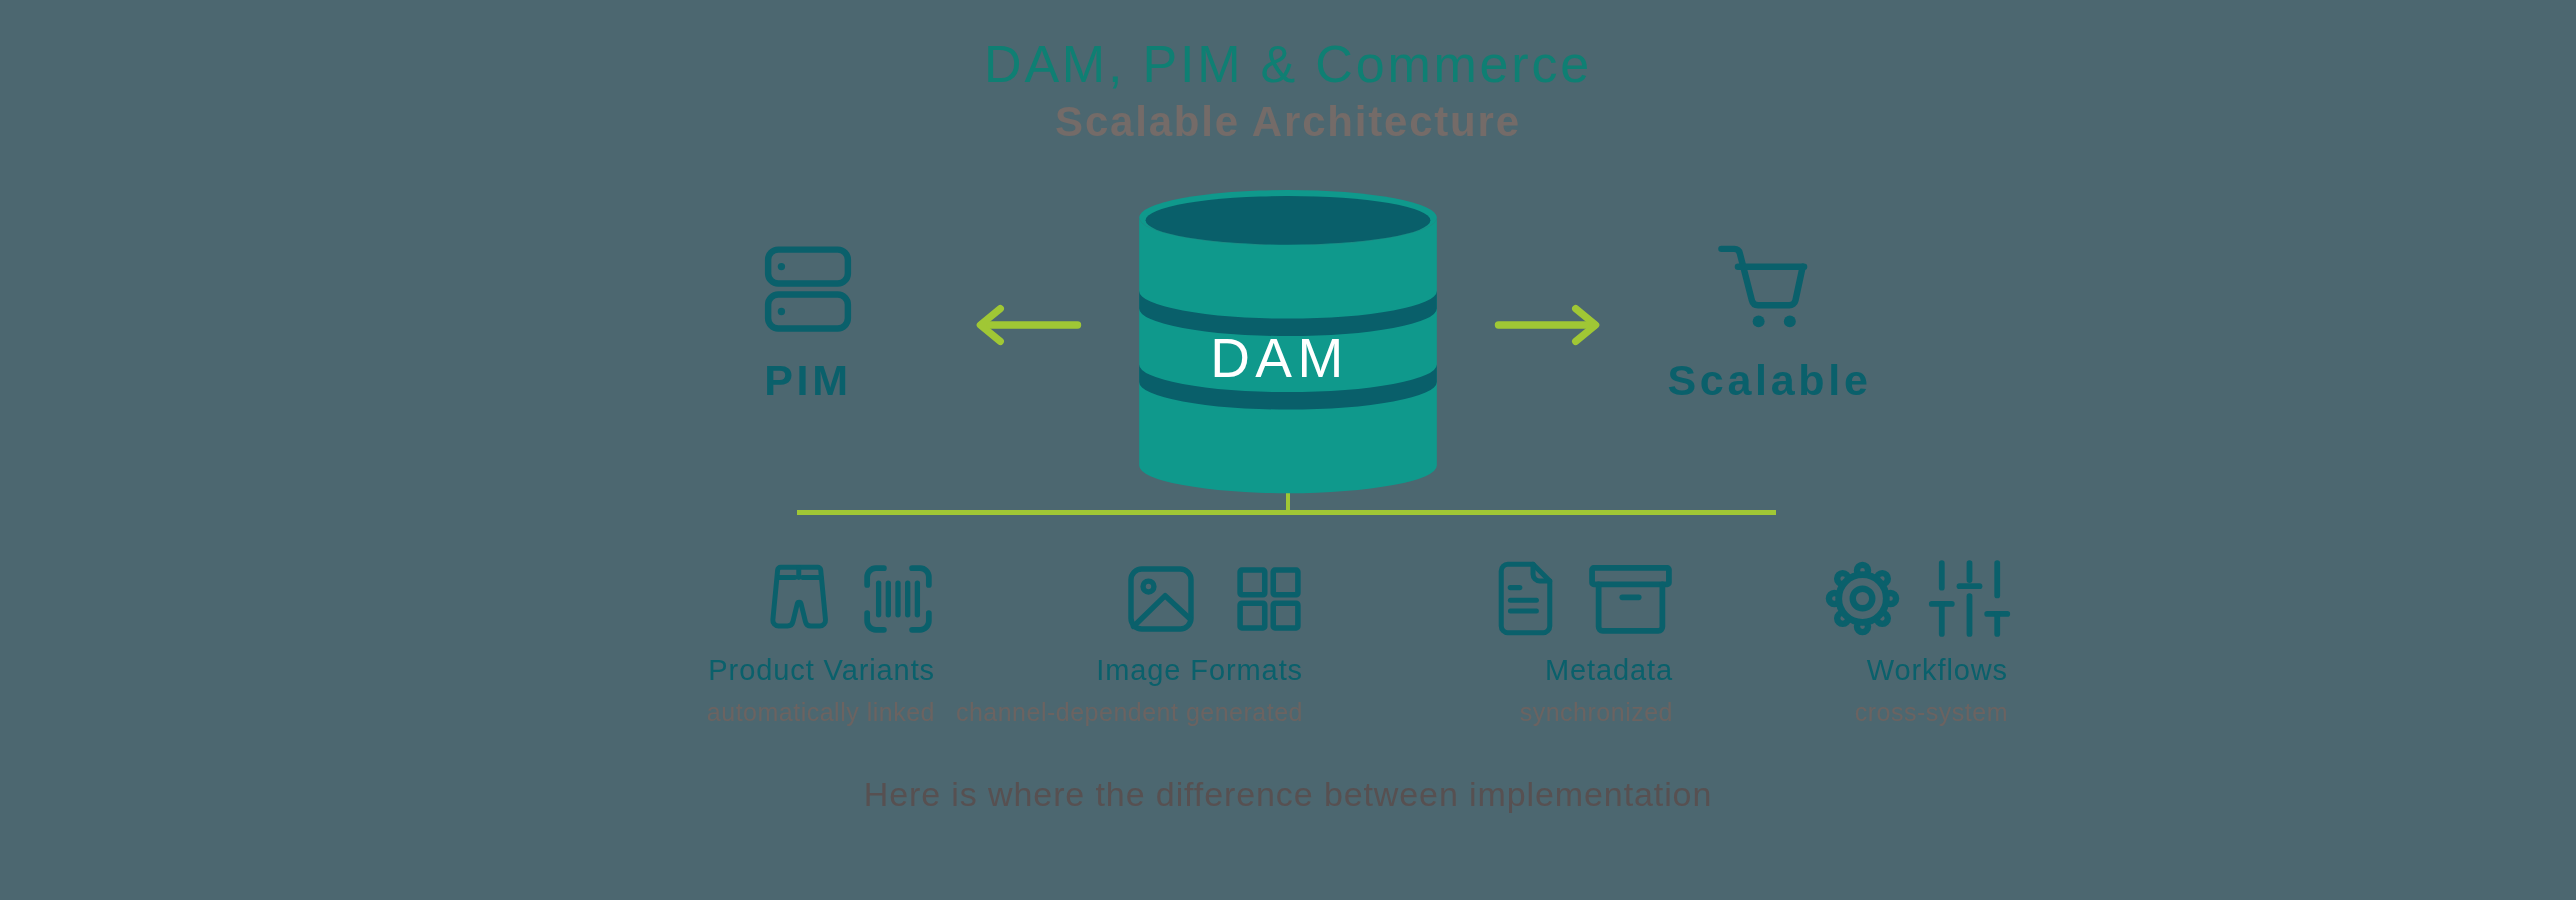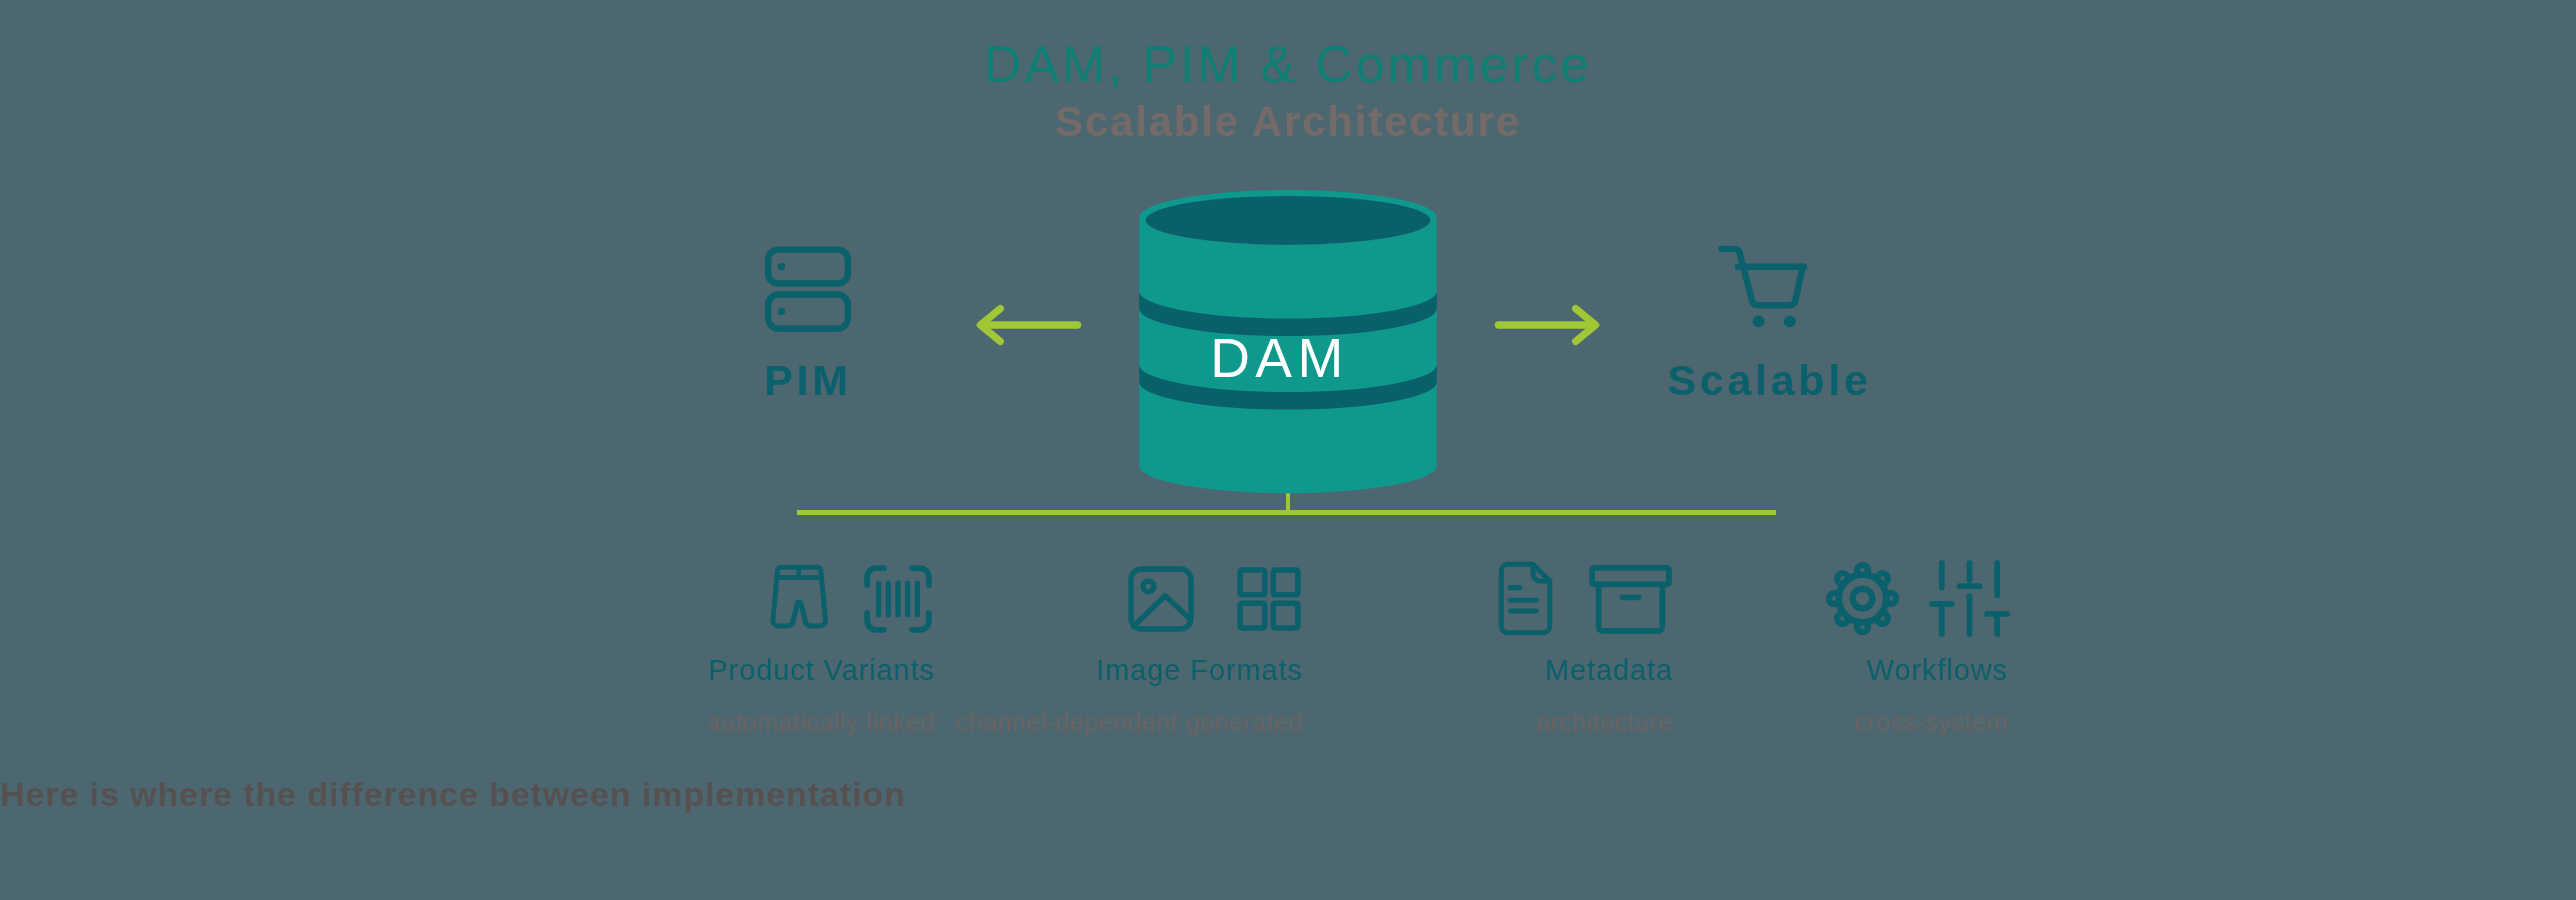--- a/index.html
+++ b/index.html
@@ -31,24 +31,24 @@
 
   .dam-text{position:absolute;top:136px;left:0;width:100%;text-align:center;
     color:#fff;font-size:55px;letter-spacing:5.5px;font-weight:400;}
 
   .stem{position:absolute;left:1286px;top:478px;width:3.7px;height:35px;background:var(--green);}
   .bar{position:absolute;left:797px;top:510px;width:979px;height:4.6px;background:var(--green);}
 
   .feature{position:absolute;top:556px;width:368px;display:flex;flex-direction:column;align-items:flex-end;}
   .icon-row{height:85px;display:flex;align-items:center;}
   .feature-label{margin-top:13px;font-size:29px;letter-spacing:0.9px;color:var(--teal);font-weight:400;}
-  .feature-sublabel{margin-top:21px;font-size:25px;letter-spacing:0.5px;color:var(--muted-cap);font-weight:400;}
+  .feature-sublabel{margin-top:11px;font-size:25px;letter-spacing:0.5px;color:var(--muted-cap);font-weight:400;}
 
-  .footer{position:absolute;top:771px;left:0;width:100%;text-align:left;
-    font-size:34px;line-height:46px;letter-spacing:0.9px;color:var(--muted-foot);font-weight:700;}
+  .footer{position:absolute;top:771px;left:0;width:100%;text-align:center;
+    font-size:34px;line-height:46px;letter-spacing:0.9px;color:var(--muted-foot);font-weight:400;}
 
   .stroke{fill:none;stroke:var(--teal);stroke-linecap:round;stroke-linejoin:round;}
   .dot{fill:var(--teal);stroke:none;}
   .g-stroke{fill:none;stroke:var(--green);stroke-linecap:round;stroke-linejoin:round;stroke-width:8;}
 </style>
 </head>
 <body>
 
 <div class="canvas">
 
@@ -146,21 +146,21 @@
         <path class="stroke" stroke-width="6" d="M17,48 H48"></path>
         <path class="stroke" stroke-width="6" d="M17,61 H48"></path>
       </svg>
       <svg width="85" height="74" viewBox="0 0 104 90">
         <rect class="stroke" stroke-width="7" x="5" y="7" width="94" height="20" rx="2"></rect>
         <path class="stroke" stroke-width="7" d="M13,27 V79 C13,81.8 15.2,84 18,84 H86 C88.8,84 91,81.8 91,79 V27"></path>
         <path class="stroke" stroke-width="7" d="M42,43 H62"></path>
       </svg>
     </div>
     <div class="feature-label">Metadata</div>
-    <div class="feature-sublabel">architecture</div>
+    <div class="feature-sublabel">synchronized</div>
   </div>
 
   <div class="feature" style="left:1640px;">
     <div class="icon-row" style="gap:26px;">
       <svg width="85" height="85" viewBox="0 0 100 100">
         <circle class="stroke" stroke-width="7.5" cx="83" cy="50" r="6.5"></circle>
         <circle class="stroke" stroke-width="7.5" cx="73.3" cy="26.7" r="6.5"></circle>
         <circle class="stroke" stroke-width="7.5" cx="50" cy="17" r="6.5"></circle>
         <circle class="stroke" stroke-width="7.5" cx="26.7" cy="26.7" r="6.5"></circle>
         <circle class="stroke" stroke-width="7.5" cx="17" cy="50" r="6.5"></circle>

